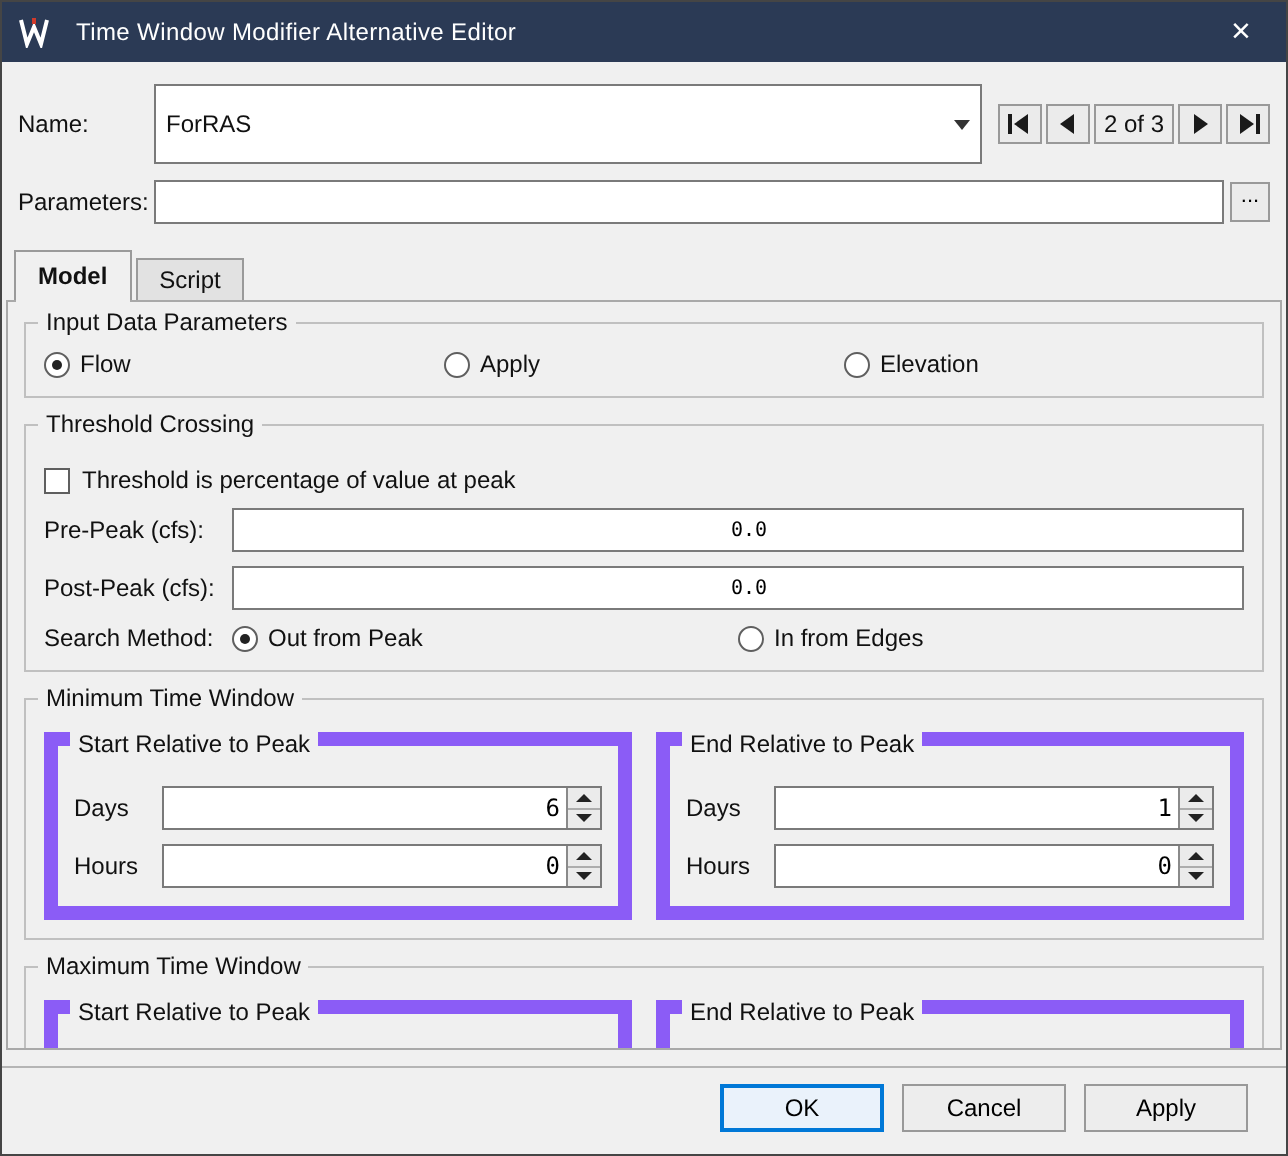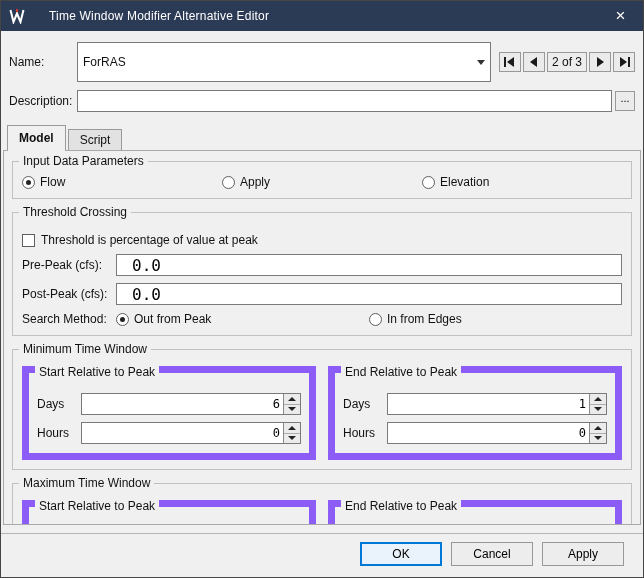--- a/index.html
+++ b/index.html
@@ -5,21 +5,21 @@
   * { box-sizing: border-box; }
   html,body { margin:0; padding:0; background:#c8c8c8; }
   .dialog {
     width:644px; height:578px; margin:0 auto;
     background:#f0f0f0; border:1px solid #454545;
     display:flex; flex-direction:column;
     font-family:"Liberation Sans", sans-serif; font-size:12px; color:#111;
   }
   
   .titlebar { flex:none; height:30px; background:#2b3a55; color:#fff;
-    display:flex; align-items:center; gap:24px; padding-left:8px; }
+    display:flex; align-items:center; gap:13px; padding-left:8px; }
   .app-icon { width:16px; height:16px; flex:none; display:flex; }
   .title-text { flex:1; font-size:12px; letter-spacing:.2px; }
   .close-btn { width:45px; height:30px; flex:none; display:flex; align-items:center;
     justify-content:center; font-size:17px; color:#fff; cursor:default; }
   
   .row { flex:none; display:flex; align-items:center; padding:0 8px; }
   .name-row { margin-top:11px; }
   .desc-row { margin-top:8px; }
   .field-label { flex:none; width:68px; }
   .combo { flex:1; height:40px; background:#fff; border:1px solid #7a7a7a;
@@ -59,22 +59,22 @@
     background:#fff; position:relative; flex:none; }
   .radio.on::after { content:""; position:absolute; left:3px; top:3px; right:3px; bottom:3px;
     border-radius:50%; background:#222; }
   .checkbox { width:13px; height:13px; border:1px solid #5f5f5f; background:#fff; flex:none; }
   .triple { display:flex; }
   .triple > * { flex:1; }
   
   .form-row { display:flex; align-items:center; margin-top:7px; }
   .form-row:first-child { margin-top:0; }
   .form-label { flex:none; width:94px; }
-  .val-input { flex:1; min-width:0; text-align:left;
-    font-family:"DejaVu Sans Mono", monospace; font-size:16px;padding-left:15px; }
+  .val-input { flex:1; min-width:0; text-align:center;
+    font-family:"DejaVu Sans Mono", monospace; font-size:10px;padding-left:15px; }
   .search-opts { flex:1; display:flex; }
   .search-opts .radio-opt { flex:1; }
   
   .tw-cols { display:flex; gap:12px; margin-top:3px; }
   .subgroup { flex:1; position:relative; border:7px solid #8b5cf6; padding:13px 8px 9px; }
   .spin-row { display:flex; align-items:center; margin-top:7px; }
   .spin-row:first-child { margin-top:0; }
   .spin-label { flex:none; width:44px; }
   .spinner { flex:1; display:flex; height:22px; border:1px solid #7a7a7a; background:#fff; }
   .spin-input { flex:1; min-width:0; border:none; outline:none; background:transparent;
@@ -139,21 +139,21 @@
       <button class="nav-btn">
         <svg width="11" height="10" viewBox="0 0 11 10">
             <polygon points="1,0 8,5 1,10"></polygon>
             <rect x="9" y="0" width="2" height="10"></rect>
           </svg>
       </button>
     </div>
   </div>
 
   <div class="row desc-row">
-    <span class="field-label">Description:</span>
+    <span class="field-label">Parameters:</span>
     <input class="text-input desc-input" value="" style="">
     <button class="browse-btn">...</button>
   </div>
 
   <div class="tabs">
     <div class="tab active">Model</div>
     <div class="tab inactive">Script</div>
   </div>
 
   <div class="panel">

